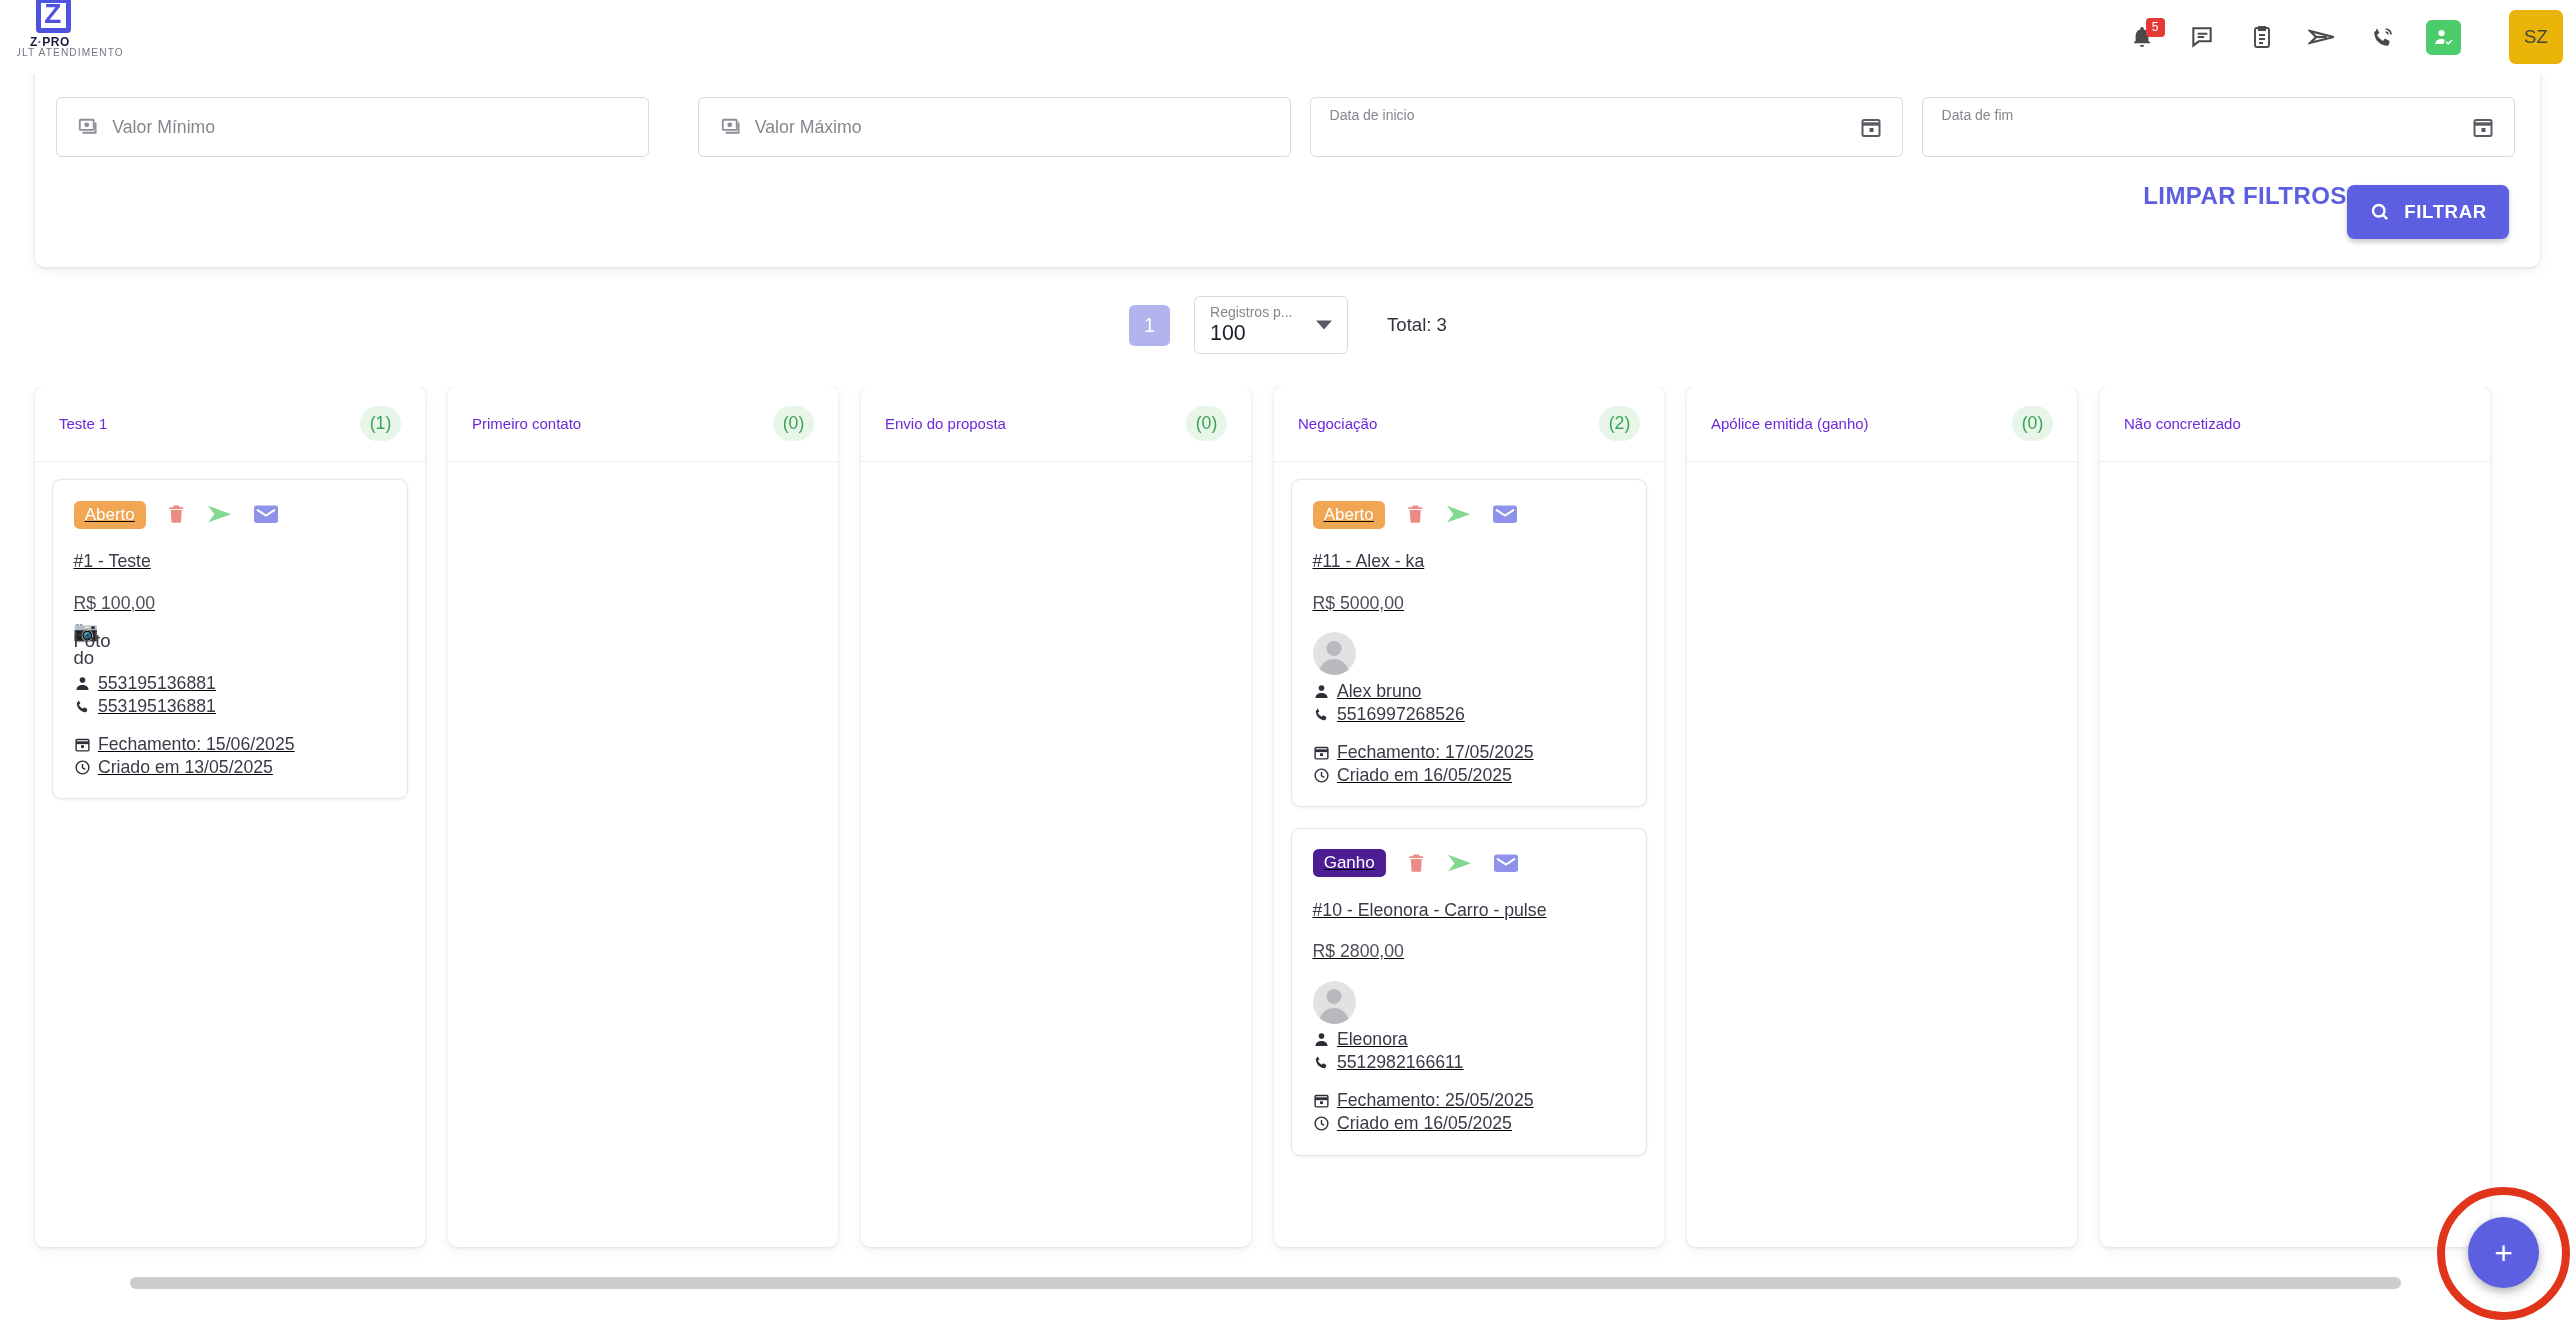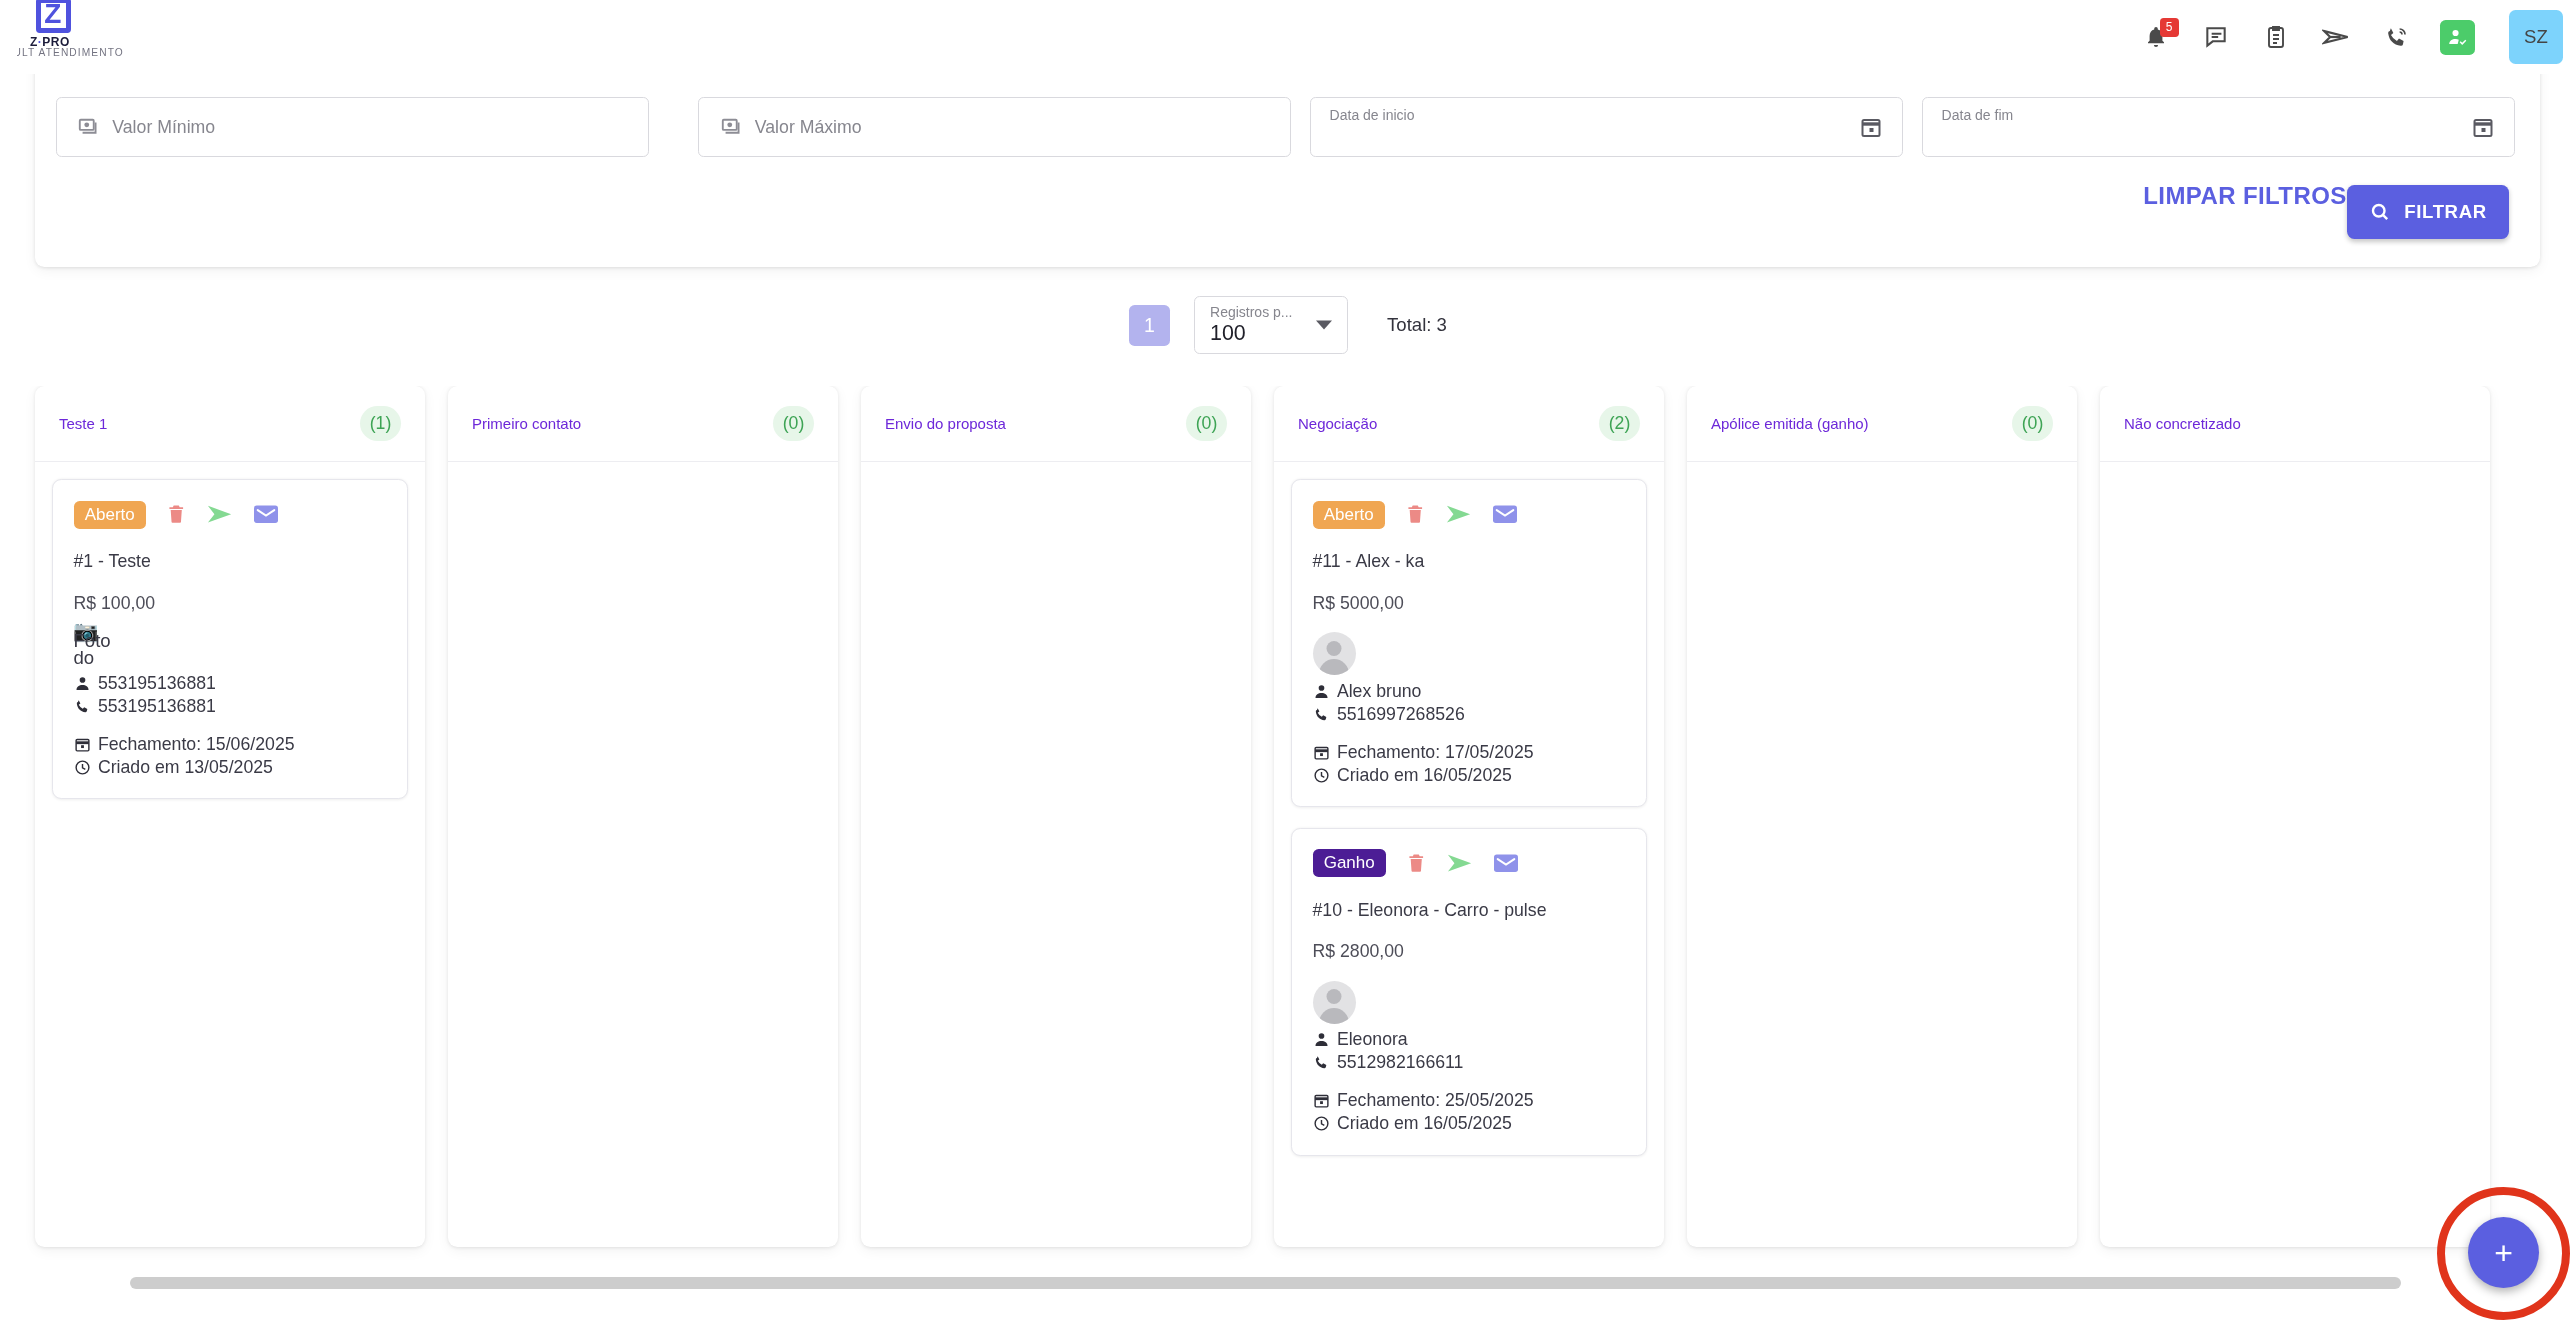--- a/index.html
+++ b/index.html
@@ -56,23 +56,23 @@
     position: absolute; top: -2.8px; right: -6.5px;
     min-width: 18.6px; height: 18.6px; padding: 0 3.7px;
     background: #e53935; color: #fff; border-radius: 3.7px;
     font-size: 12px; line-height: 18.6px; text-align: center; font-weight: 500;
   }
   .tb-green {
     width: 35px; height: 35px; border-radius: 5.6px; background: #4ccc6a;
     display: flex; align-items: center; justify-content: center; color: #fff;
   }
   .tb-avatar {
-    width: 54px; height: 54px; border-radius: 6.5px; background: #7dd3fc;
+    width: 54px; height: 54px; border-radius: 6.5px; background: #eab308;
     display: flex; align-items: center; justify-content: center;
-    font-size: 18.6px; color: #444; margin-left: 6px;
+    font-size: 18.6px; color: #444; margin-left: 20px;
   }
 
   
   .filter-panel {
     position: absolute; top: 37px; left: 35px;
     width: 2505px; height: 230px;
     background: #ffffff; border-radius: 9.3px;
     box-shadow: 0 0.9px 3.7px rgba(0,0,0,.10), 0 3.7px 13px rgba(0,0,0,.05);
   }
   .field {
@@ -155,21 +155,21 @@
     height: 76px; padding: 0 24px;
     display: flex; align-items: center; justify-content: space-between;
     border-bottom: 0.9px solid #ededf1;
   }
   .col-title { font-size: 15px; color: #6d28d9; }
   .col-count {
     min-width: 41px; height: 35px; padding: 0 9.3px; border-radius: 17.7px;
     background: #e7f6e9; color: #3ea455;
     display: flex; align-items: center; justify-content: center; font-size: 17.7px;
   }
-  .col-body { flex: 1; padding: 17px 17px 0; overflow: hidden; }
+  .col-body { flex: 1; padding: 17px 17px 0; overflow: hidden; text-decoration: underline; }
 
   
   .card {
     background: #fff; border: 0.9px solid #e6e6ec; border-radius: 9.3px;
     box-shadow: 0 0.9px 2.8px rgba(0,0,0,.07);
     padding: 18.6px 20.5px 20.5px; margin-bottom: 20.5px;
   }
   .card-actions { display: flex; align-items: center; gap: 20.5px; height: 32px; }
   .badge {
     height: 28px; padding: 0 11.2px; border-radius: 5.6px;

